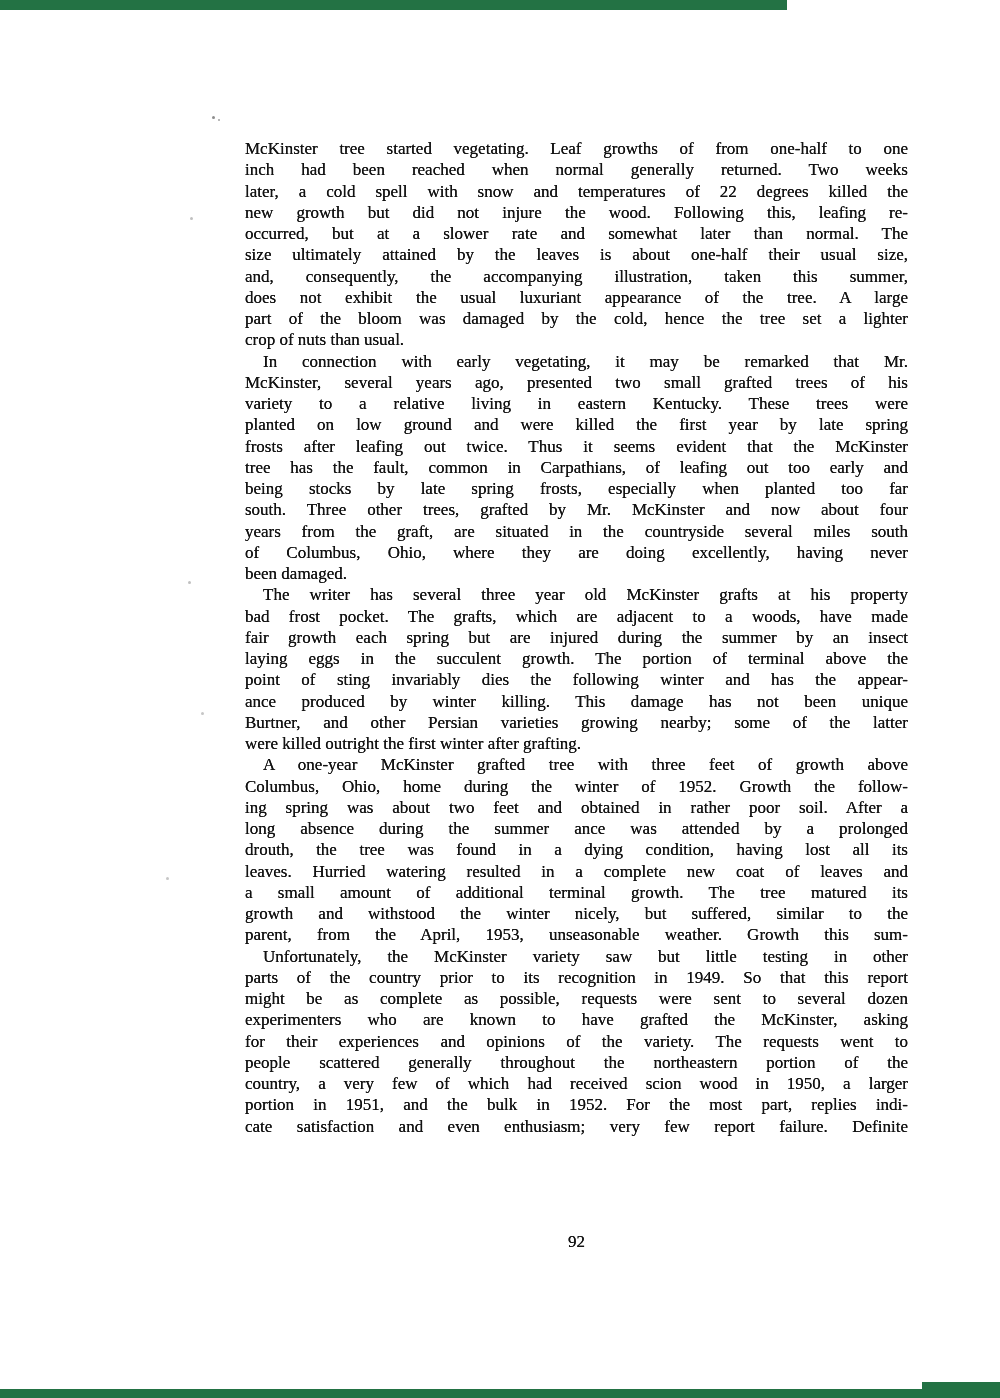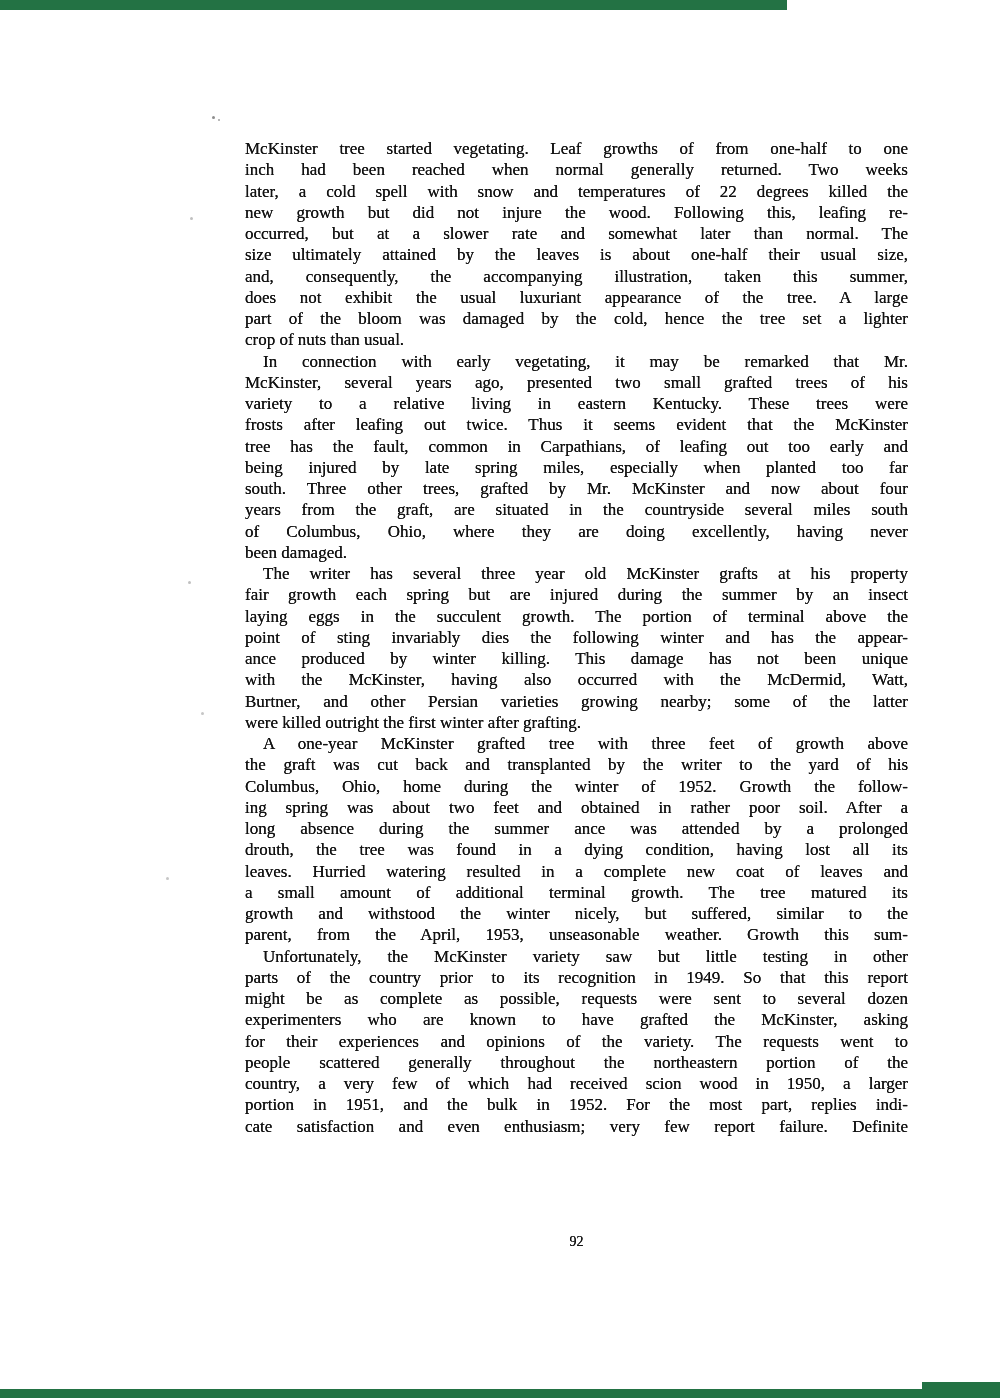--- a/index.html
+++ b/index.html
@@ -57,21 +57,21 @@
   }
   .line.indent {
     text-indent: 18px;
   }
   .page-number {
     position: absolute;
     left: 245px;
     top: 1231px;
     width: 663px;
     text-align: center;
-    font-size: 14px;
+    font-size: 17px;
     line-height: 21px;
     text-shadow: 0 0 0.4px currentColor;
   }
   
   .speck {
     position: absolute;
     background: #8d8d8d;
     border-radius: 50%;
   }
   .speck.s1 { left: 212px; top: 116px; width: 3px; height: 3px; }
@@ -102,37 +102,37 @@
       <div class="line">new growth but did not injure the wood. Following this, leafing re-</div>
       <div class="line">occurred, but at a slower rate and somewhat later than normal. The</div>
       <div class="line">size ultimately attained by the leaves is about one-half their usual size,</div>
       <div class="line">and, consequently, the accompanying illustration, taken this summer,</div>
       <div class="line">does not exhibit the usual luxuriant appearance of the tree. A large</div>
       <div class="line">part of the bloom was damaged by the cold, hence the tree set a lighter</div>
       <div class="line last">crop of nuts than usual.</div>
       <div class="line indent">In connection with early vegetating, it may be remarked that Mr.</div>
       <div class="line">McKinster, several years ago, presented two small grafted trees of his</div>
       <div class="line">variety to a relative living in eastern Kentucky. These trees were</div>
+      <div class="line">planted on low ground and were killed the first year by late spring</div>
       <div class="line">frosts after leafing out twice. Thus it seems evident that the McKinster</div>
       <div class="line">tree has the fault, common in Carpathians, of leafing out too early and</div>
-      <div class="line">being injured by late spring miles, especially when planted too far</div>
+      <div class="line">being stocks by late spring frosts, especially when planted too far</div>
       <div class="line">south. Three other trees, grafted by Mr. McKinster and now about four</div>
       <div class="line">years from the graft, are situated in the countryside several miles south</div>
       <div class="line">of Columbus, Ohio, where they are doing excellently, having never</div>
       <div class="line last">been damaged.</div>
       <div class="line indent">The writer has several three year old McKinster grafts at his property</div>
+      <div class="line">bad frost pocket. The grafts, which are adjacent to a woods, have made</div>
       <div class="line">fair growth each spring but are injured during the summer by an insect</div>
       <div class="line">laying eggs in the succulent growth. The portion of terminal above the</div>
       <div class="line">point of sting invariably dies the following winter and has the appear-</div>
       <div class="line">ance produced by winter killing. This damage has not been unique</div>
-      <div class="line">with the McKinster, having also occurred with the McDermid, Watt,</div>
       <div class="line">Burtner, and other Persian varieties growing nearby; some of the latter</div>
       <div class="line last">were killed outright the first winter after grafting.</div>
       <div class="line indent">A one-year McKinster grafted tree with three feet of growth above</div>
-      <div class="line">the graft was cut back and transplanted by the writer to the yard of his</div>
       <div class="line">Columbus, Ohio, home during the winter of 1952. Growth the follow-</div>
       <div class="line">ing spring was about two feet and obtained in rather poor soil. After a</div>
       <div class="line">long absence during the summer ance was attended by a prolonged</div>
       <div class="line">drouth, the tree was found in a dying condition, having lost all its</div>
       <div class="line">leaves. Hurried watering resulted in a complete new coat of leaves and</div>
       <div class="line">a small amount of additional terminal growth. The tree matured its</div>
       <div class="line">growth and withstood the winter nicely, but suffered, similar to the</div>
       <div class="line">parent, from the April, 1953, unseasonable weather. Growth this sum-</div>
       <div class="line indent">Unfortunately, the McKinster variety saw but little testing in other</div>
       <div class="line">parts of the country prior to its recognition in 1949. So that this report</div>

